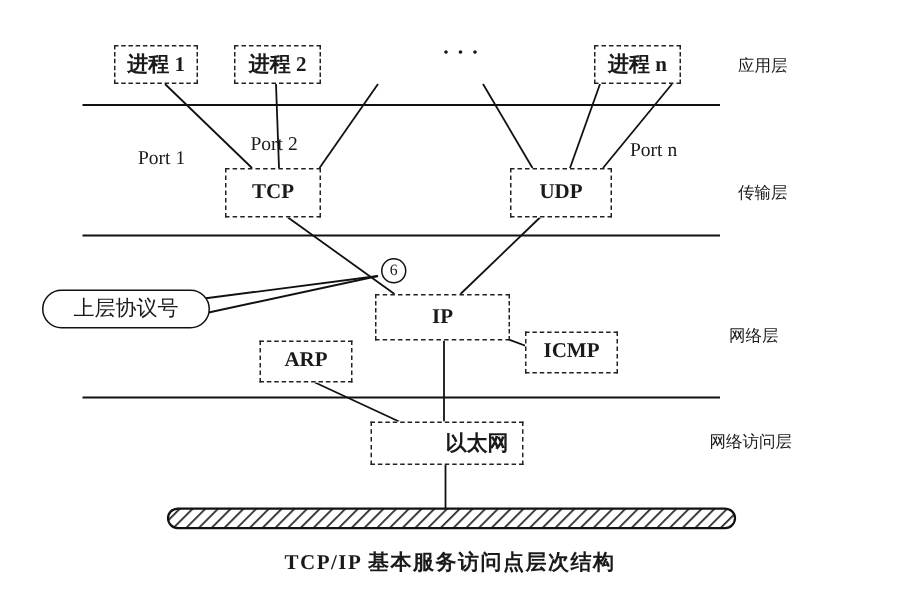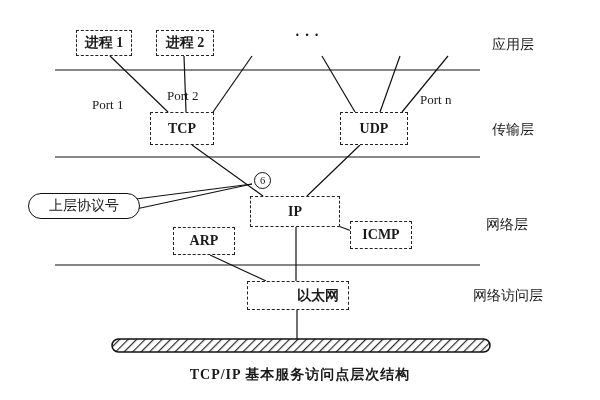--- a/index.html
+++ b/index.html
@@ -6,21 +6,21 @@
   .stage{
     position:relative;width:600px;height:400px;background:#ffffff;overflow:hidden;
     font-family:"Liberation Serif","DejaVu Serif",serif;color:#1a1a1a;
   }
   .lines{position:absolute;left:0;top:0;width:600px;height:400px;}
   .pbox{
     position:absolute;border:1.6px dashed #222;background:#fff;
     display:flex;align-items:center;justify-content:center;
     font-size:14px;box-sizing:border-box;white-space:nowrap;font-weight:bold;
   }
-  .lbl{position:absolute;font-size:14px;white-space:nowrap;}
+  .lbl{position:absolute;font-size:11px;white-space:nowrap;}
   .port{position:absolute;font-size:13px;white-space:nowrap;}
   .dots{position:absolute;font-size:20px;letter-spacing:3px;}
   .circ{
     position:absolute;width:17px;height:17px;border:1.4px solid #111;border-radius:50%;
     display:flex;align-items:center;justify-content:center;font-size:10.5px;background:#fff;
     box-sizing:border-box;
   }
   .callout{
     position:absolute;left:28px;top:193px;width:112px;height:26px;
     border:1.5px solid #111;border-radius:13px;background:#fff;
@@ -71,20 +71,23 @@
     <rect x="112" y="339" width="378" height="13" rx="6.5" fill="url(#hatch)" stroke="#111" stroke-width="1.5"></rect>
   </svg>
 
   <div class="pbox" style="left:76px;top:30px;width:56px;height:26px;">
     <span>进程 1</span>
   </div>
   <div class="pbox" style="left:156px;top:30px;width:58px;height:26px;">
     <span>进程 2</span>
   </div>
   <div class="dots" style="left:294px;top:24px;">···</div>
+  <div class="pbox" style="left:396px;top:30px;width:58px;height:26px;font-style:normal;">
+    <span>进程 n</span>
+  </div>
 
   <div class="port" style="left:92px;top:97px;">Port 1</div>
   <div class="port" style="left:167px;top:88px;">Port 2</div>
   <div class="port" style="left:420px;top:92px;">Port n</div>
 
   <div class="pbox" style="left:150px;top:112px;width:64px;height:33px;">
     <span>TCP</span>
   </div>
   <div class="pbox" style="left:340px;top:112px;width:68px;height:33px;">
     <span>UDP</span>

